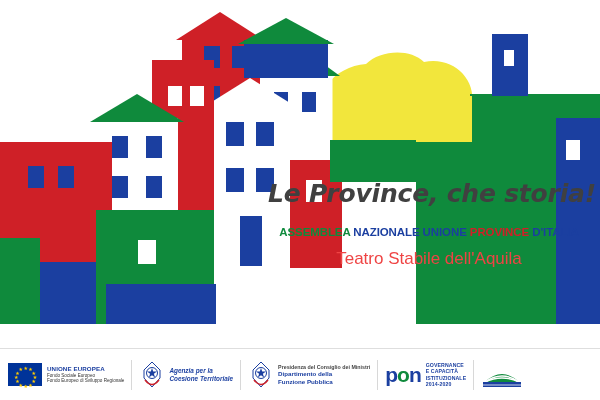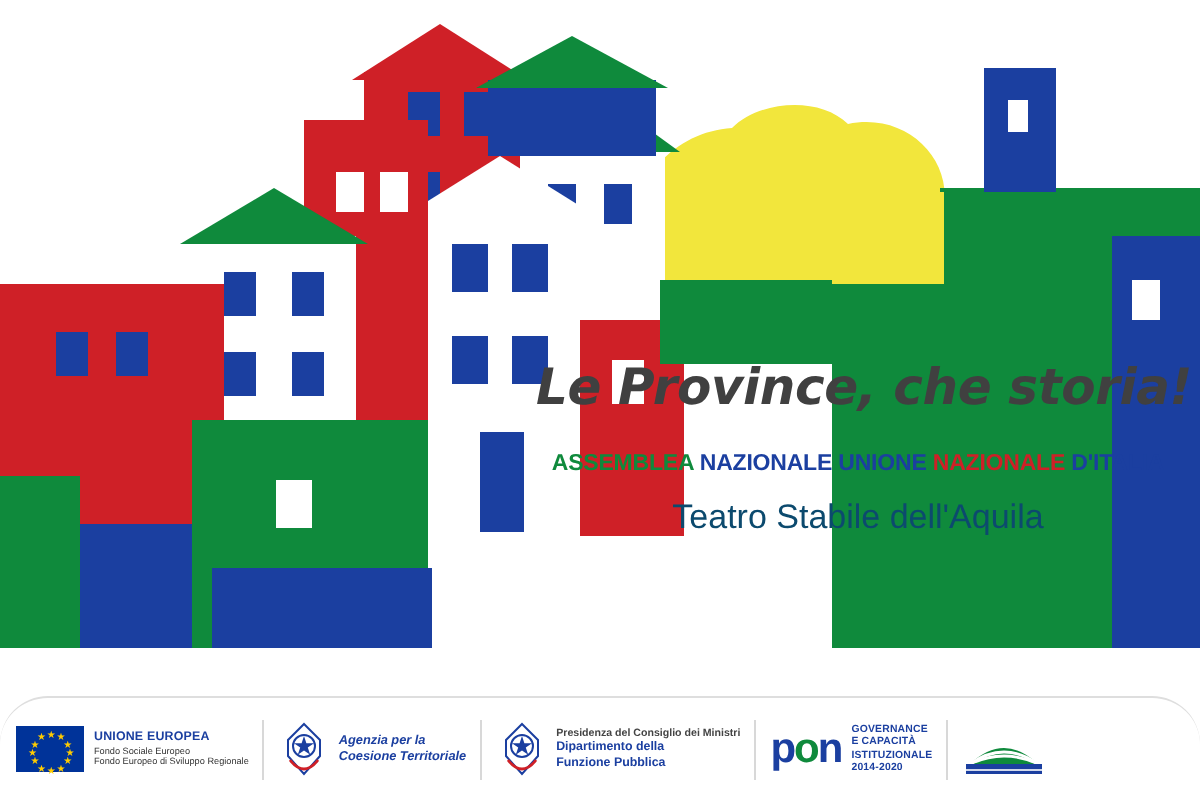--- a/index.html
+++ b/index.html
@@ -52,21 +52,21 @@
     font-weight: bold;
     letter-spacing: -0.1px;
     margin: 0 0 10px 0;
     white-space: nowrap;
   }
   .sub-green { color: #0f8a3c; }
   .sub-blue  { color: #1b3fa0; }
   .sub-red   { color: #cf2027; }
   .venue {
     font-size: 17px;
-    color: #0c4a6e;
+    color: #ef4444;
     line-height: 1.28;
     margin: 0;
     white-space: nowrap;
   }
   .dates {
     font-size: 17px;
     color: #1b3fa0;
     line-height: 1.28;
     margin: 0;
     white-space: nowrap;
@@ -77,21 +77,20 @@
     left: 0;
     bottom: 0;
     width: 600px;
     height: 52px;
     background: #ffffff;
     border-top: 1px solid #dedede;
     display: flex;
     align-items: center;
     box-sizing: border-box;
     padding: 0 8px;
-    border-radius: 24px;
   }
   .logo {
     display: flex;
     align-items: center;
     height: 40px;
     position: relative;
   }
   .logo-sep {
     width: 1px;
     height: 30px;
@@ -271,21 +270,21 @@
       <rect x="330" y="140" width="90" height="42" fill="#0f8a3c"></rect>
       <rect x="416" y="96" width="56" height="46" fill="#f2e63c"></rect>
     </svg>
   </div>
 
   <div class="text-block">
     <div class="headline">Le Province, che storia!</div>
     <div class="subline">
       <span class="sub-green">ASSEMBLEA</span>
       <span class="sub-blue">NAZIONALE UNIONE</span>
-      <span class="sub-red">NAZIONALE</span>
+      <span class="sub-red">PROVINCE</span>
       <span class="sub-blue">D'ITALIA</span>
     </div>
     <div class="venue">Teatro Stabile dell'Aquila</div>
   </div>
 
   <div class="footer">
 
     <div class="logo">
       <div class="eu-flag">
         <span class="star" style="left:15.4px; top:3px;">★</span>

